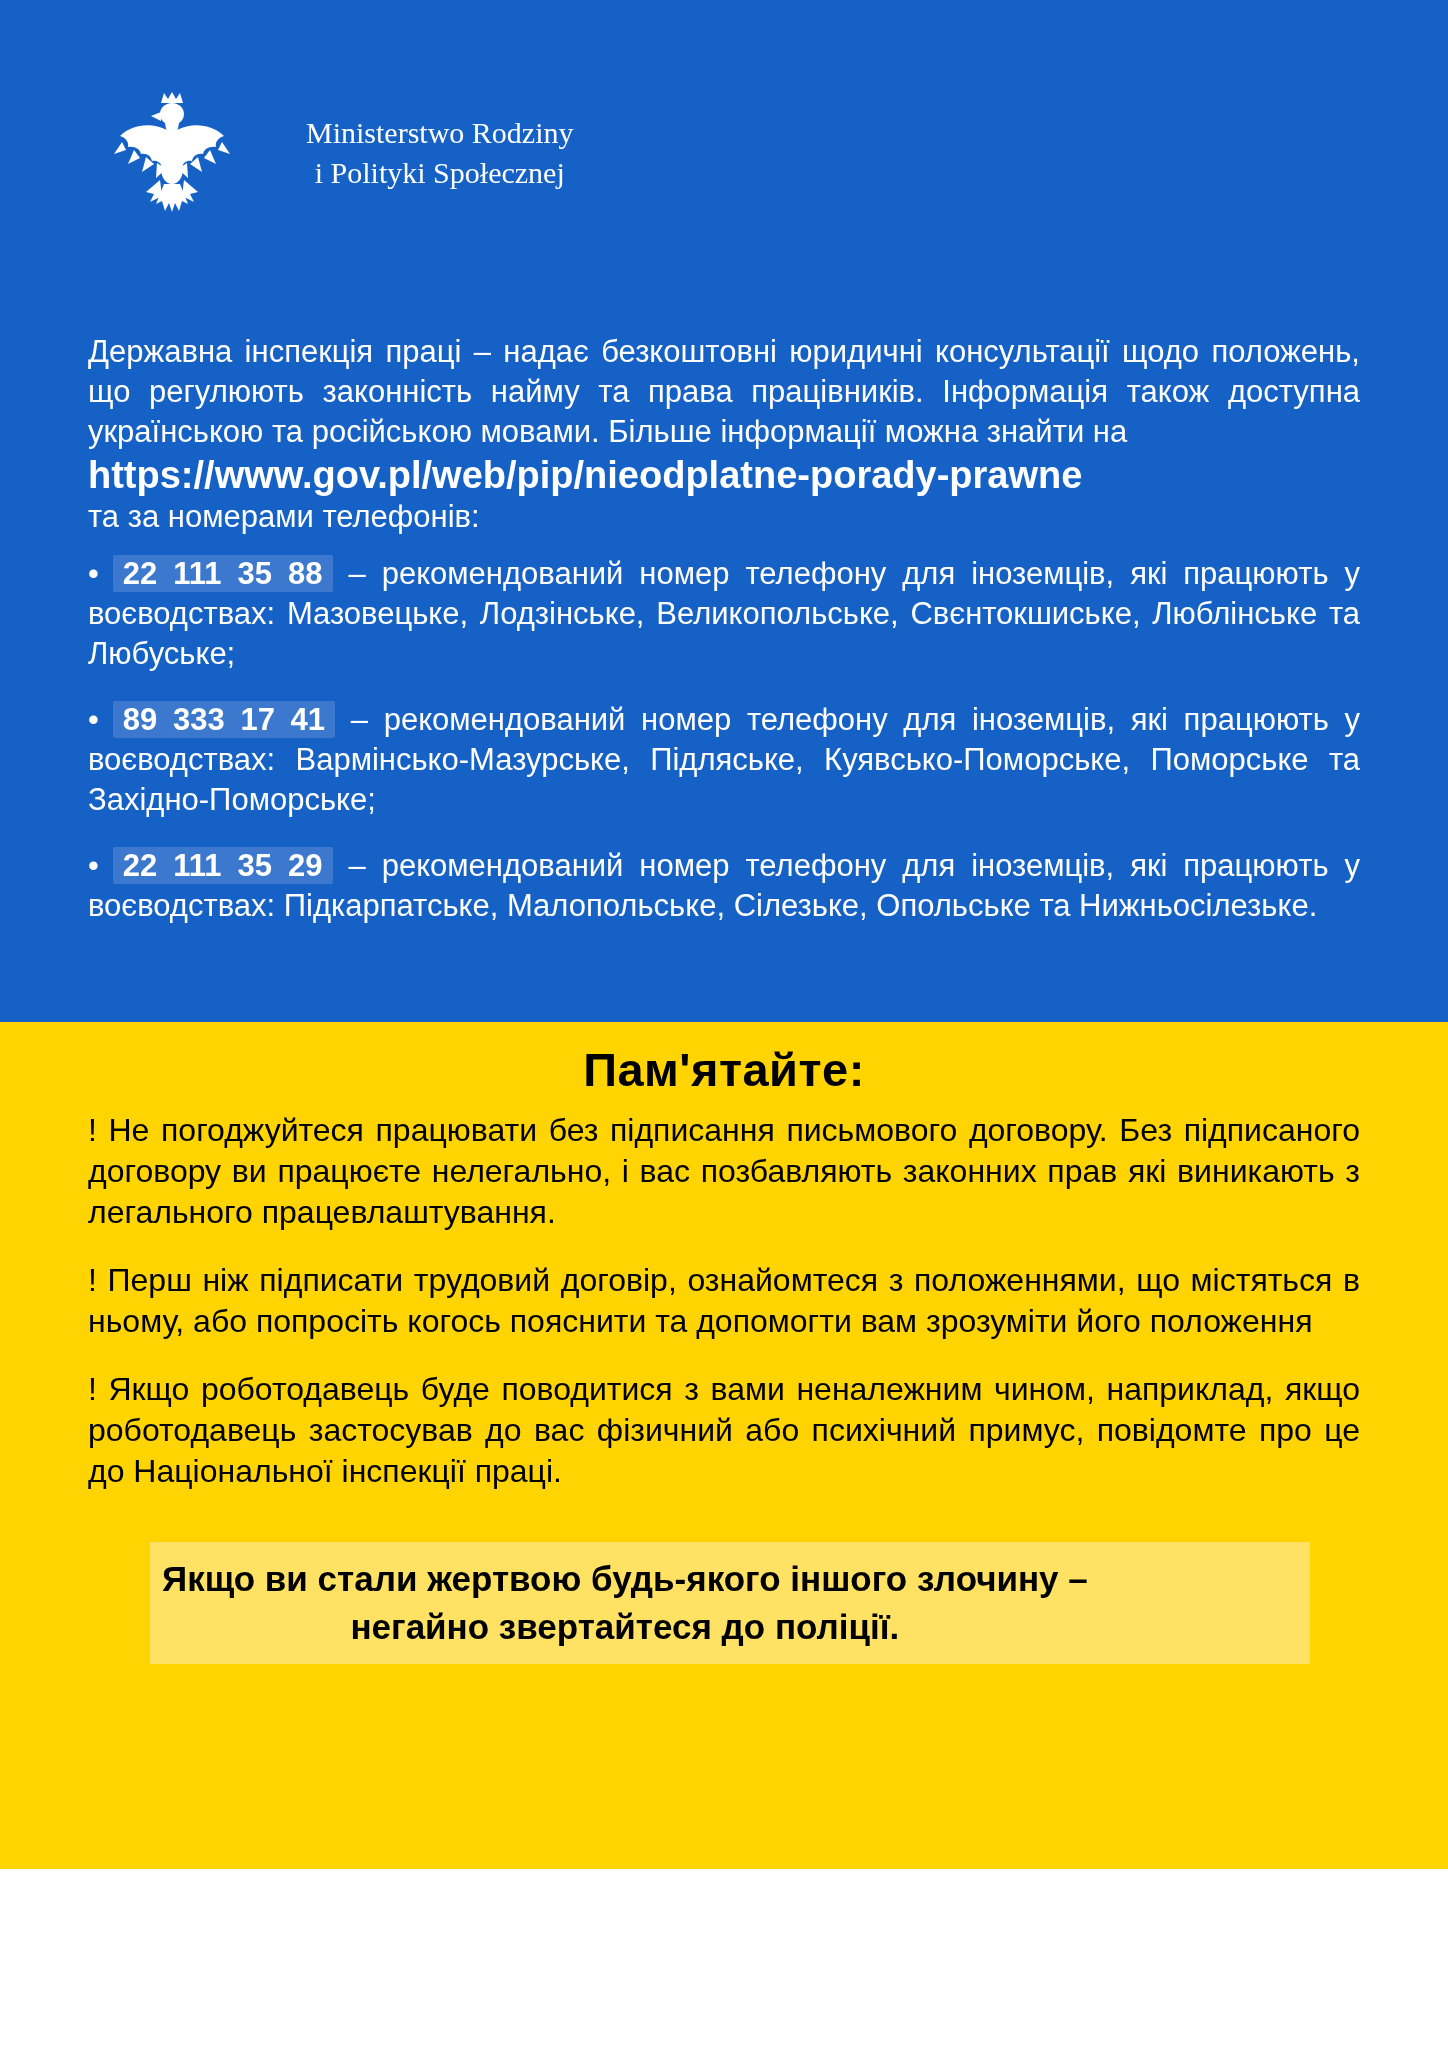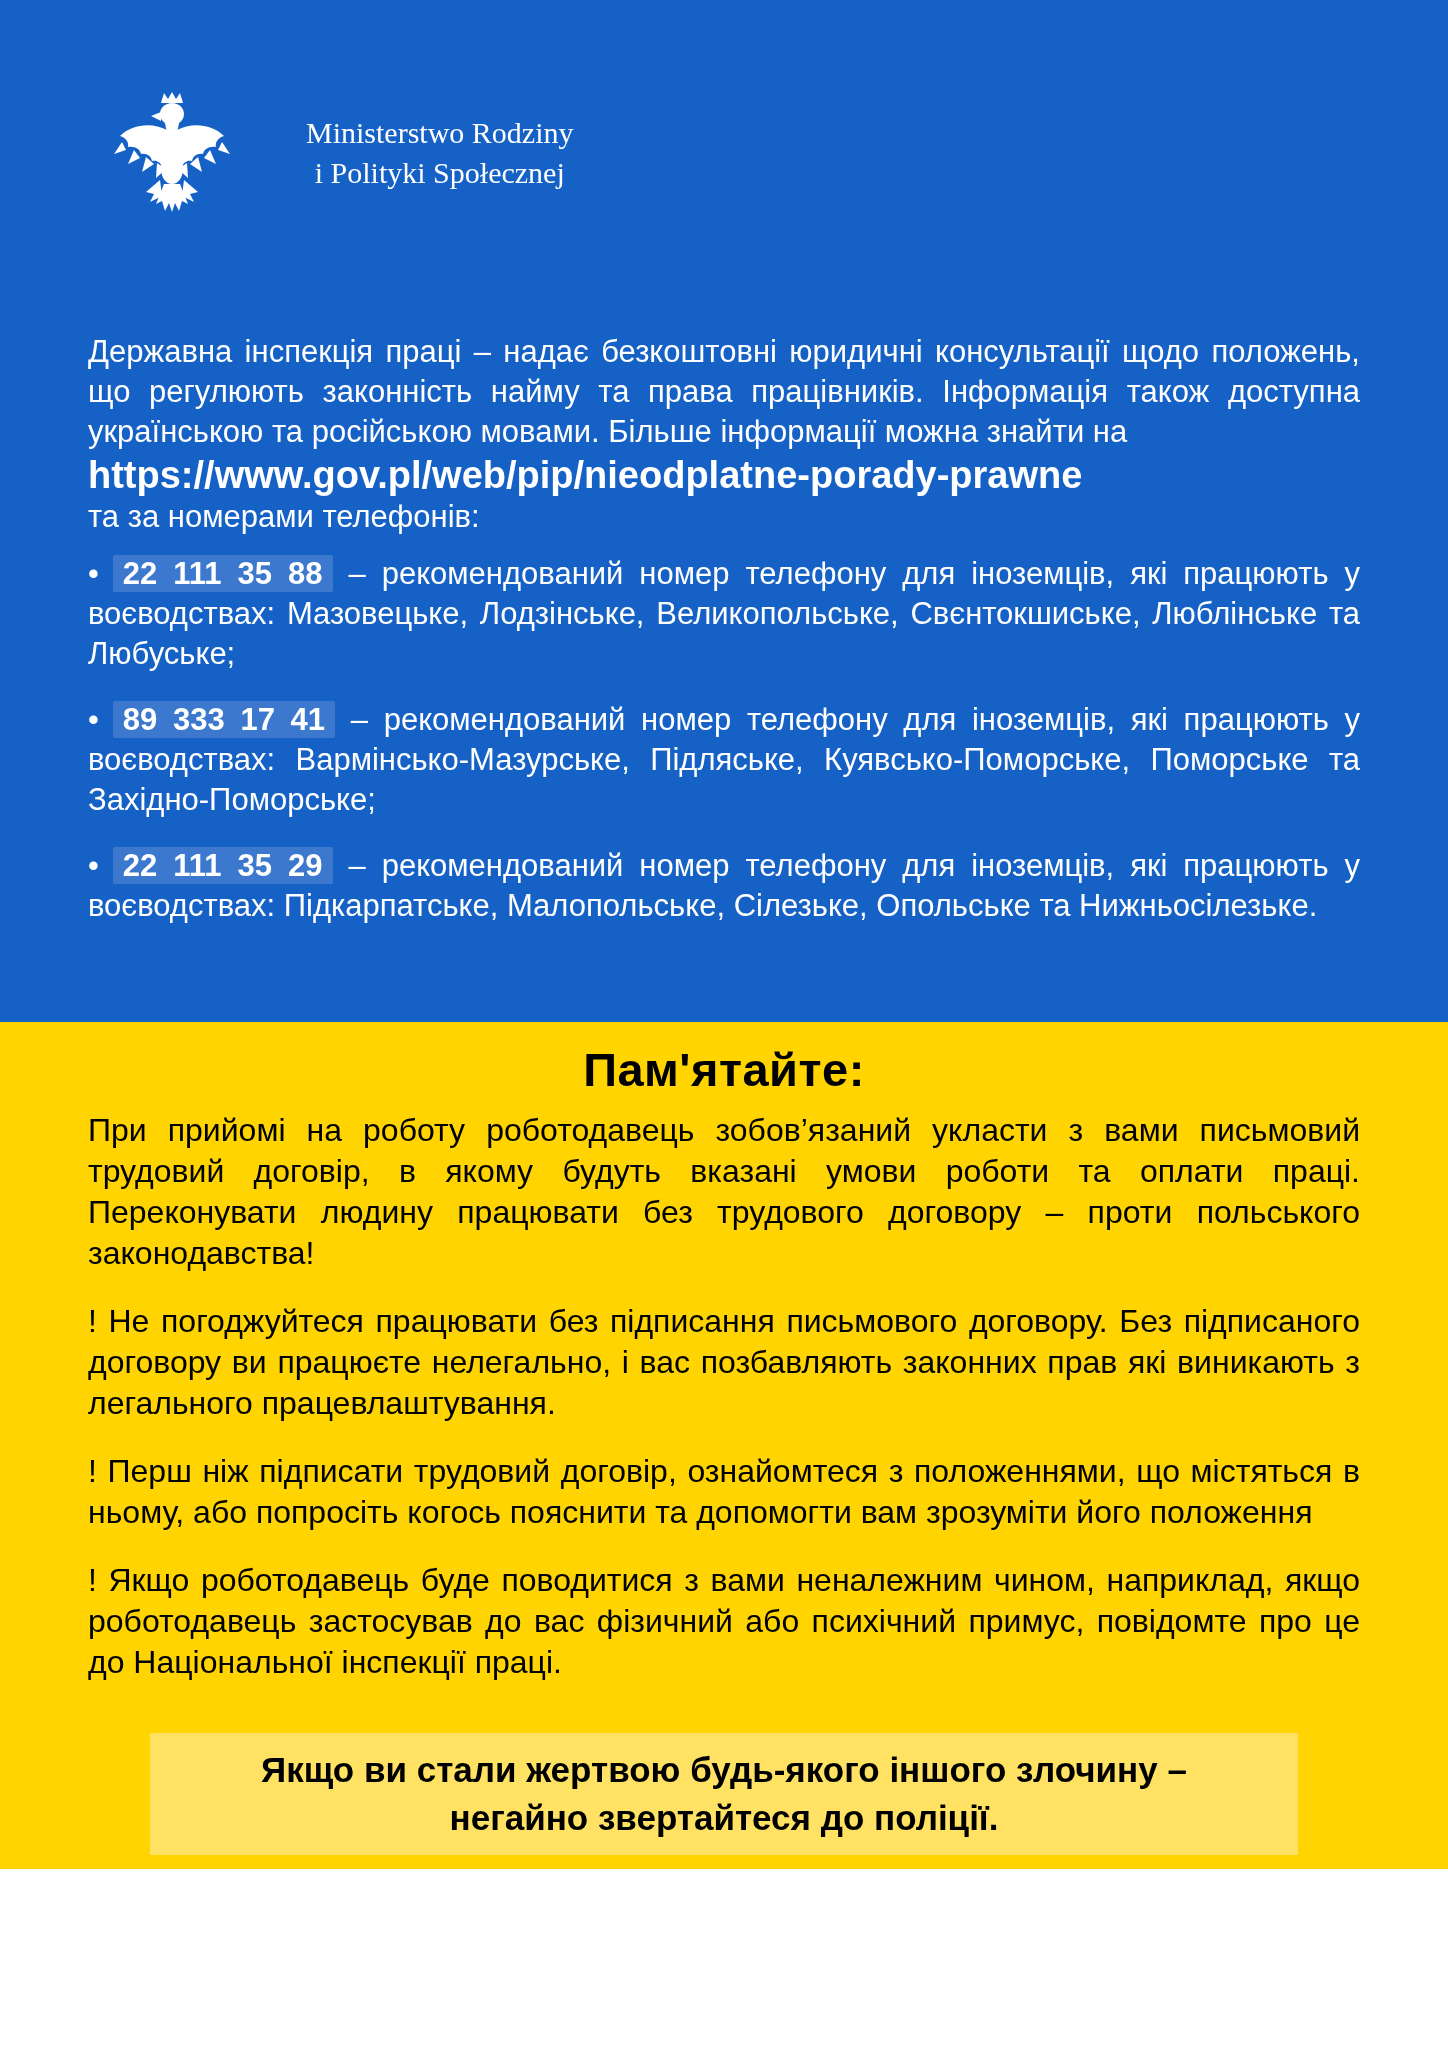--- a/index.html
+++ b/index.html
@@ -26,23 +26,24 @@
   .phone{font-weight:700;background:#3c79ce;padding:1px 10px;border-radius:2px;}
   
   .yellow{
     background:#ffd400;height:847px;box-sizing:border-box;
     padding:20px 88px 0 88px;color:#000000;overflow:hidden;
   }
   .remember{font-size:47px;line-height:56px;font-weight:800;text-align:center;margin:0 0 12px 0;letter-spacing:0.5px;}
   .ypara{font-size:32px;line-height:41px;text-align:justify;margin:0 0 27px 0;}
   .police{
     background:#ffe263;width:1148px;height:122px;margin:50px 0 0 62px;
-    display:flex;align-items:center;justify-content:center;
+    display:flex;align-items:center;
     text-align:center;font-weight:800;font-size:35px;line-height:48px;
     white-space:pre-line;
+    padding-left:12px;
   }
 </style>
 </head>
 <body>
 
 <div class="page">
 
   <section class="blue">
 
     <div class="brand">
@@ -77,21 +78,20 @@
     <p class="bullet"><span class="dot">•</span><span class="phone">89 333 17 41</span><span> – рекомендований номер телефону для іноземців, які працюють у воєводствах: Вармінсько-Мазурське, Підляське, Куявсько-Поморське, Поморське та Західно-Поморське;</span></p>
 
     <p class="bullet"><span class="dot">•</span><span class="phone">22 111 35 29</span><span> – рекомендований номер телефону для іноземців, які працюють у воєводствах: Підкарпатське, Малопольське, Сілезьке, Опольське та Нижньосілезьке.</span></p>
 
   </section>
 
   <section class="yellow">
 
     <h1 class="remember">Пам'ятайте:</h1>
 
-    <p class="ypara">При прийомі на роботу роботодавець зобов’язаний укласти з вами письмовий трудовий договір, в якому будуть вказані умови роботи та оплати праці. Переконувати людину працювати без трудового договору – проти польського законодавства!</p>
 
     <p class="ypara"><span class="b">! Не погоджуйтеся працювати без підписання письмового договору.</span><span> Без підписаного договору ви працюєте нелегально, і вас позбавляють законних прав які виникають з легального працевлаштування.</span></p>
 
     <p class="ypara"><span class="b">! Перш ніж підписати трудовий договір,</span><span> ознайомтеся з положеннями, що містяться в ньому, або попросіть когось пояснити та допомогти вам зрозуміти його положення</span></p>
 
     <p class="ypara"><span class="b">!</span><span> Якщо роботодавець буде поводитися з вами неналежним чином, наприклад, якщо роботодавець застосував до вас фізичний або психічний примус, повідомте про це до Національної інспекції праці.</span></p>
 
     <div class="police"><span>Якщо ви стали жертвою будь-якого іншого злочину –
 негайно звертайтеся до поліції.</span></div>
 

